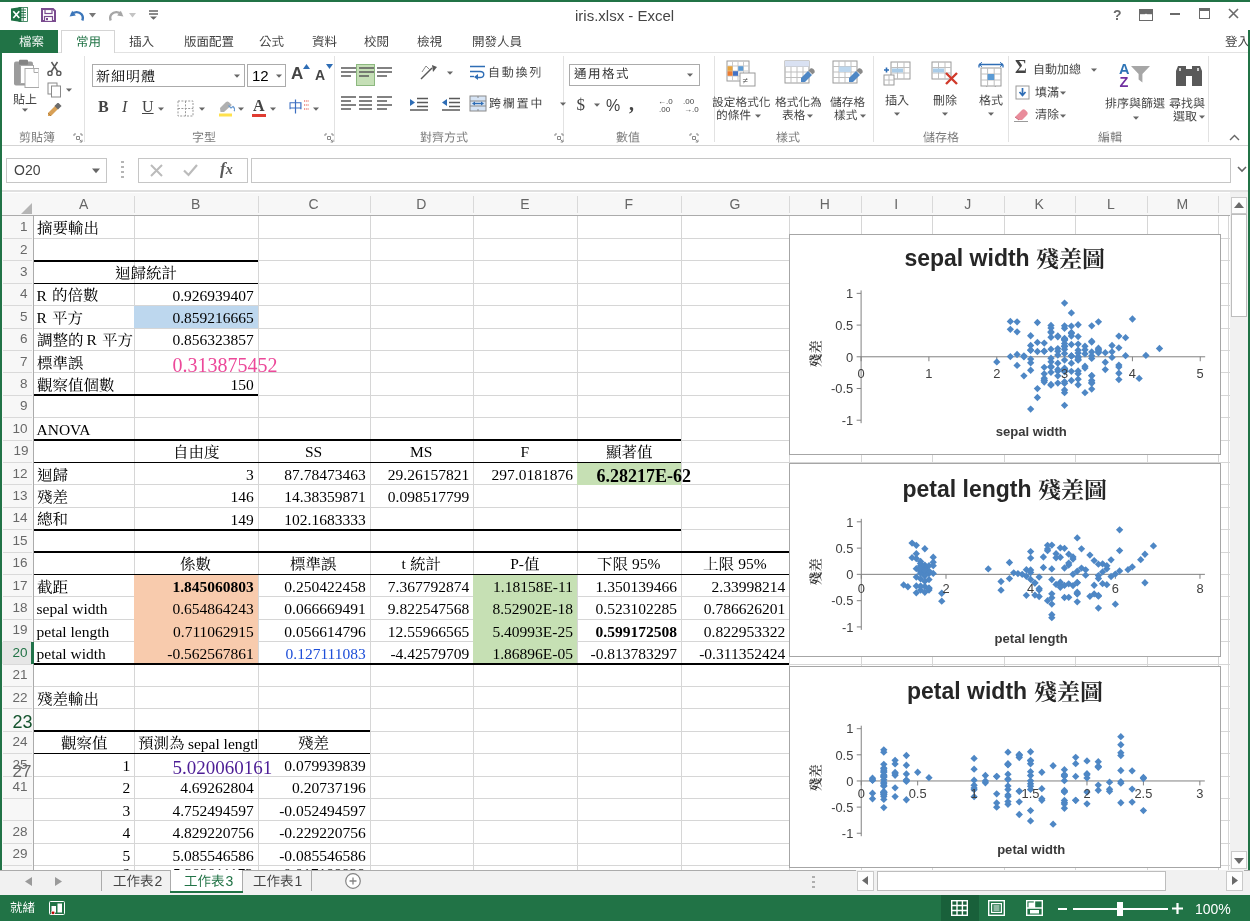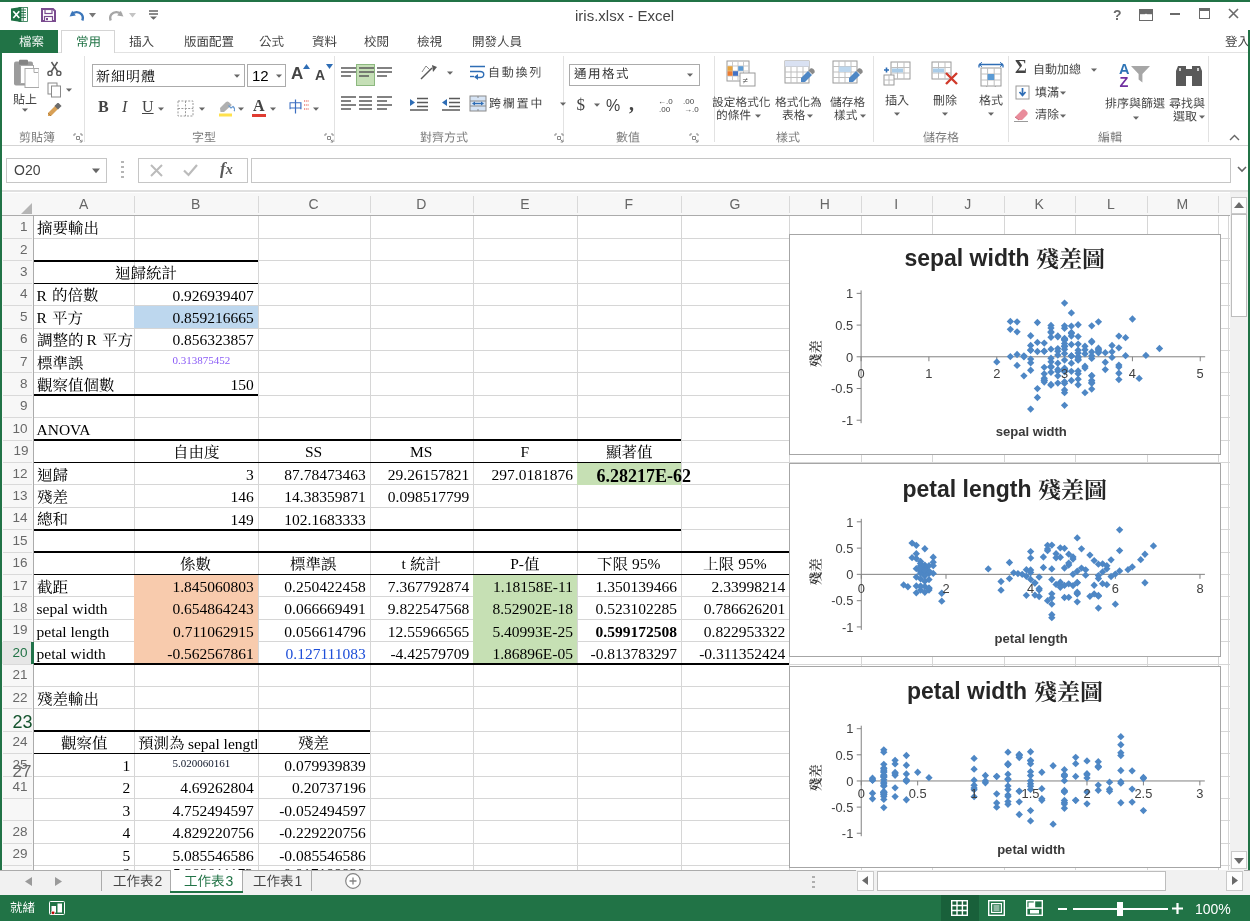--- a/index.html
+++ b/index.html
@@ -711,21 +711,21 @@
 <svg style="position:absolute;left:101.5px;top:332.2px;" width="31.0" height="15.5" viewBox="0 0 31.0 15.5" fill="#000">
     <use href="#gm5e73" transform="translate(0.0,0) scale(0.155)"></use>
     <use href="#gm65b9" transform="translate(15.5,0) scale(0.155)"></use>
   </svg>
 <div class="a ser" style="left:172.4px;top:331.4px;font-size:15.5px;font-weight:normal;color:#000;white-space:pre">0.856323857</div>
 <svg style="position:absolute;left:36.5px;top:354.59999999999997px;" width="46.5" height="15.5" viewBox="0 0 46.5 15.5" fill="#000">
     <use href="#gm6a19" transform="translate(0.0,0) scale(0.155)"></use>
     <use href="#gm6e96" transform="translate(15.5,0) scale(0.155)"></use>
     <use href="#gm8aa4" transform="translate(31.0,0) scale(0.155)"></use>
   </svg>
-<div class="a ser" style="left:172.4px;top:353.8px;font-size:11px;font-weight:normal;color:#8b5cf6;white-space:pre">0.313875452</div>
+<div class="a ser" style="left:172.4px;top:353.8px;font-size:20px;font-weight:normal;color:#ec4899;white-space:pre">0.313875452</div>
 <svg style="position:absolute;left:36.5px;top:376.99999999999994px;" width="77.5" height="15.5" viewBox="0 0 77.5 15.5" fill="#000">
     <use href="#gm89c0" transform="translate(0.0,0) scale(0.155)"></use>
     <use href="#gm5bdf" transform="translate(15.5,0) scale(0.155)"></use>
     <use href="#gm503c" transform="translate(31.0,0) scale(0.155)"></use>
     <use href="#gm500b" transform="translate(46.5,0) scale(0.155)"></use>
     <use href="#gm6578" transform="translate(62.0,0) scale(0.155)"></use>
   </svg>
 <div class="a ser" style="left:230.6px;top:376.2px;font-size:15.5px;font-weight:normal;color:#000;white-space:pre">150</div>
 <div class="a ser" style="left:36.5px;top:421.0px;font-size:15.5px;font-weight:normal;color:#000;white-space:pre">ANOVA</div>
 <svg style="position:absolute;left:172.55px;top:444.2px;" width="46.5" height="15.5" viewBox="0 0 46.5 15.5" fill="#000">
@@ -788,21 +788,21 @@
 <div class="a ser" style="left:628.1px;top:555.4px;font-size:15.5px;font-weight:normal;color:#000;white-space:pre"> 95%</div>
 <svg style="position:absolute;left:703.2563867187499px;top:556.2px;" width="31.0" height="15.5" viewBox="0 0 31.0 15.5" fill="#000">
     <use href="#gm4e0a" transform="translate(0.0,0) scale(0.155)"></use>
     <use href="#gm9650" transform="translate(15.5,0) scale(0.155)"></use>
   </svg>
 <div class="a ser" style="left:734.3px;top:555.4px;font-size:15.5px;font-weight:normal;color:#000;white-space:pre"> 95%</div>
 <svg style="position:absolute;left:36.5px;top:578.6px;" width="31.0" height="15.5" viewBox="0 0 31.0 15.5" fill="#000">
     <use href="#gm622a" transform="translate(0.0,0) scale(0.155)"></use>
     <use href="#gm8ddd" transform="translate(15.5,0) scale(0.155)"></use>
   </svg>
-<div class="a ser" style="left:172.4px;top:577.8px;font-size:15.5px;font-weight:normal;color:#000;white-space:pre">1.845060803</div>
+<div class="a ser" style="left:172.4px;top:577.8px;font-size:15.5px;font-weight:bold;color:#000;white-space:pre">1.845060803</div>
 <div class="a ser" style="left:284.3px;top:577.8px;font-size:15.5px;font-weight:normal;color:#000;white-space:pre">0.250422458</div>
 <div class="a ser" style="left:387.8px;top:577.8px;font-size:15.5px;font-weight:normal;color:#000;white-space:pre">7.367792874</div>
 <div class="a ser" style="left:493.0px;top:577.8px;font-size:15.5px;font-weight:normal;color:#000;white-space:pre">1.18158E-11</div>
 <div class="a ser" style="left:595.6px;top:577.8px;font-size:15.5px;font-weight:normal;color:#000;white-space:pre">1.350139466</div>
 <div class="a ser" style="left:711.6px;top:577.8px;font-size:15.5px;font-weight:normal;color:#000;white-space:pre">2.33998214</div>
 <div class="a ser" style="left:36.5px;top:600.2px;font-size:15.5px;font-weight:normal;color:#000;white-space:pre">sepal width</div>
 <div class="a ser" style="left:172.4px;top:600.2px;font-size:15.5px;font-weight:normal;color:#000;white-space:pre">0.654864243</div>
 <div class="a ser" style="left:284.3px;top:600.2px;font-size:15.5px;font-weight:normal;color:#000;white-space:pre">0.066669491</div>
 <div class="a ser" style="left:387.8px;top:600.2px;font-size:15.5px;font-weight:normal;color:#000;white-space:pre">9.822547568</div>
 <div class="a ser" style="left:492.4px;top:600.2px;font-size:15.5px;font-weight:normal;color:#000;white-space:pre">8.52902E-18</div>
@@ -837,21 +837,21 @@
     <use href="#gm9810" transform="translate(0.0,0) scale(0.155)"></use>
     <use href="#gm6e2c" transform="translate(15.5,0) scale(0.155)"></use>
     <use href="#gm70ba" transform="translate(31.0,0) scale(0.155)"></use>
   </svg>
 <div class="a ser" style="left:184px;top:734.6px;width:72.60000000000002px;overflow:hidden;font-size:15.5px;color:#000;white-space:pre"> sepal length</div>
 <svg style="position:absolute;left:298.05px;top:735.4px;" width="31.0" height="15.5" viewBox="0 0 31.0 15.5" fill="#000">
     <use href="#gm6b98" transform="translate(0.0,0) scale(0.155)"></use>
     <use href="#gm5dee" transform="translate(15.5,0) scale(0.155)"></use>
   </svg>
 <div class="a ser" style="left:122.4px;top:757.0px;font-size:15.5px;font-weight:normal;color:#000;white-space:pre">1</div>
-<div class="a ser" style="left:172.4px;top:757.0px;font-size:11px;font-weight:normal;color:#0f172a;white-space:pre">5.020060161</div>
+<div class="a ser" style="left:172.4px;top:757.0px;font-size:19px;font-weight:normal;color:#4c1d95;white-space:pre">5.020060161</div>
 <div class="a ser" style="left:284.3px;top:757.0px;font-size:15.5px;font-weight:normal;color:#000;white-space:pre">0.079939839</div>
 <div class="a ser" style="left:122.4px;top:779.4px;font-size:15.5px;font-weight:normal;color:#000;white-space:pre">2</div>
 <div class="a ser" style="left:180.2px;top:779.4px;font-size:15.5px;font-weight:normal;color:#000;white-space:pre">4.69262804</div>
 <div class="a ser" style="left:292.1px;top:779.4px;font-size:15.5px;font-weight:normal;color:#000;white-space:pre">0.20737196</div>
 <div class="a ser" style="left:122.4px;top:801.8px;font-size:15.5px;font-weight:normal;color:#000;white-space:pre">3</div>
 <div class="a ser" style="left:172.4px;top:801.8px;font-size:15.5px;font-weight:normal;color:#000;white-space:pre">4.752494597</div>
 <div class="a ser" style="left:279.2px;top:801.8px;font-size:15.5px;font-weight:normal;color:#000;white-space:pre">-0.052494597</div>
 <div class="a ser" style="left:122.4px;top:824.2px;font-size:15.5px;font-weight:normal;color:#000;white-space:pre">4</div>
 <div class="a ser" style="left:172.4px;top:824.2px;font-size:15.5px;font-weight:normal;color:#000;white-space:pre">4.829220756</div>
 <div class="a ser" style="left:279.2px;top:824.2px;font-size:15.5px;font-weight:normal;color:#000;white-space:pre">-0.229220756</div>

